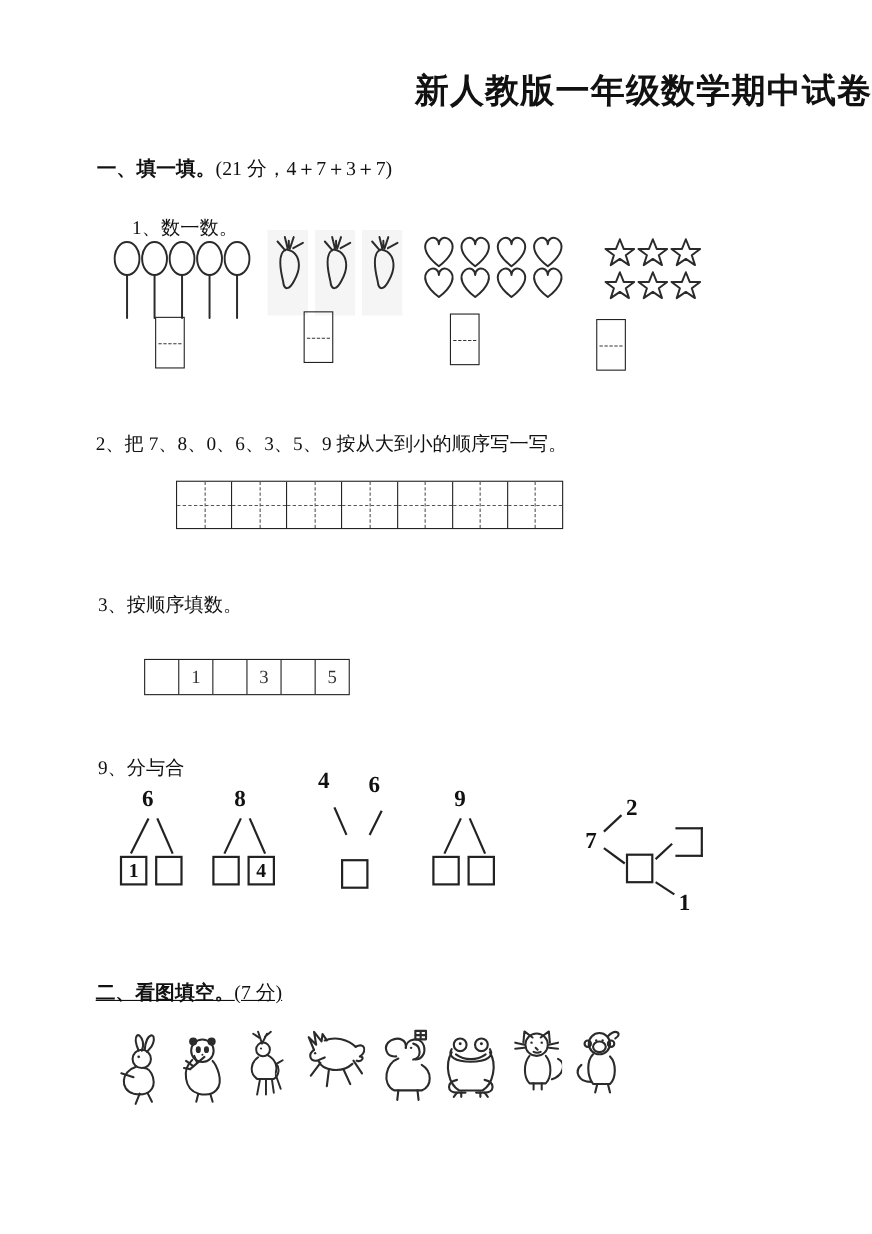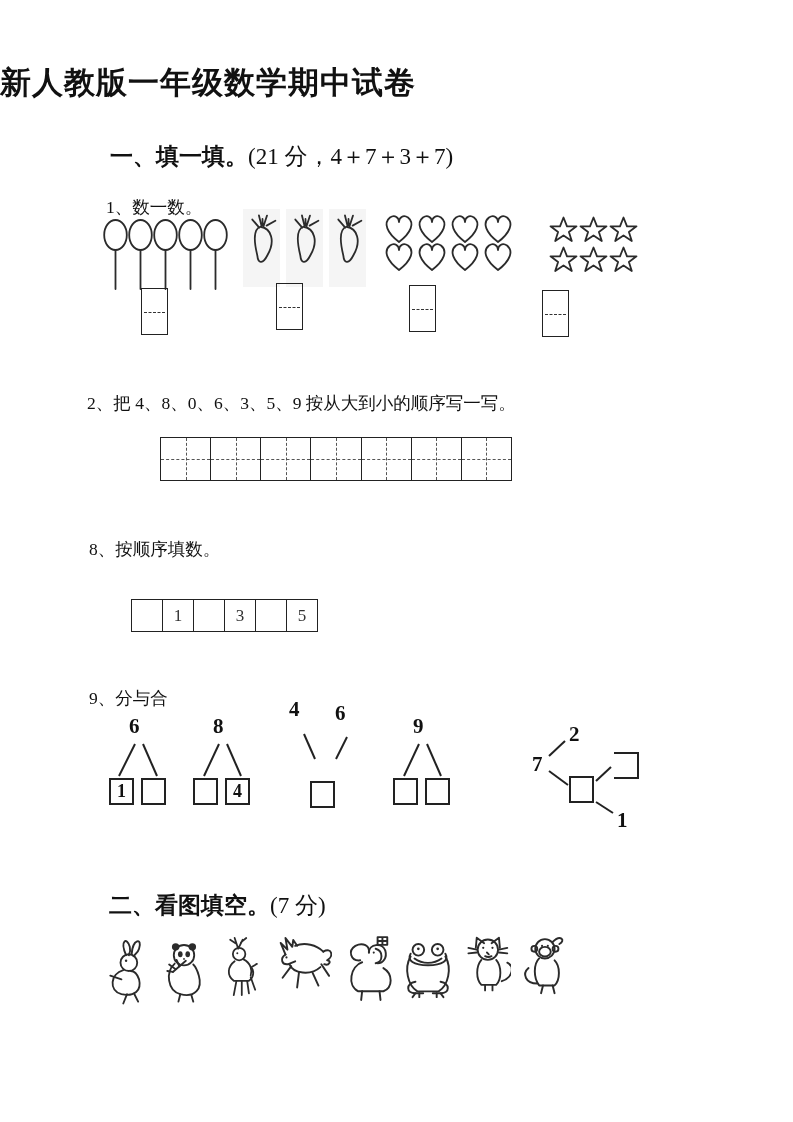--- a/index.html
+++ b/index.html
@@ -1,24 +1,24 @@
 <!DOCTYPE html>
 <html><head>
 <meta charset="utf-8">
 <style>
   html,body{margin:0;padding:0;background:#fff;}
   .page{position:relative;width:793px;height:1122px;background:#fff;overflow:hidden;
         font-family:"Liberation Serif","DejaVu Serif",serif;color:#111;}
-  .title{position:absolute;top:62px;left:0;right:0;text-align:left;
+  .title{position:absolute;top:62px;left:0;right:0;text-align:right;
          font-size:31px;font-weight:bold;letter-spacing:1px;}
   .stuline{position:absolute;left:203px;top:120px;font-size:17px;font-style:italic;
            font-weight:600;white-space:nowrap;}
   .bl{display:inline-block;border-bottom:1.4px solid #111;height:14px;vertical-align:-3px;}
   .bl.s{width:30px;} .bl.l{width:150px;} .bl.m{width:56px;}
-  .h1{position:absolute;font-size:23px;white-space:nowrap;margin-left:22px;}
+  .h1{position:absolute;font-size:18px;white-space:nowrap;}
   .h1 b{font-weight:bold;}
   .h1 .note{font-weight:normal;}
   .qlabel{position:absolute;font-size:17.5px;white-space:nowrap;}
   .grp{position:absolute;display:flex;align-items:flex-start;line-height:0;}
   .grp svg{flex:0 0 auto;}
   #hearts{width:134px;flex-wrap:wrap;}
   .heart{margin:0 -1px -4px 0;}
   #stars{width:94px;flex-wrap:wrap;column-gap:1px;row-gap:2px;}
   #radishes{gap:6px;}
   .ansbox{position:absolute;width:25px;height:45px;border:1.6px solid #222;}
@@ -52,21 +52,21 @@
 </head>
 <body>
 
 <div class="page">
 
   <div class="title">新人教版一年级数学期中试卷</div>
 
 
   <div class="h1" style="left:88px;top:141px;"><b>一、填一填。</b><span class="note">(21 分，4＋7＋3＋7)</span></div>
 
-  <div class="qlabel" style="left:106px;top:195px;text-align:right;">1、数一数。</div>
+  <div class="qlabel" style="left:120px;top:195px;text-align:right;">1、数一数。</div>
 
   <div class="grp" id="balloons" style="left:103px;top:219px;">
       <svg class="balloonsvg" width="25" height="72" viewBox="0 0 25 72">
         <g class="ink1">
           <ellipse cx="12.5" cy="16" rx="11.3" ry="15"></ellipse>
           <line x1="12.5" y1="31" x2="12.5" y2="70"></line>
         </g>
       </svg>
       <svg class="balloonsvg" width="25" height="72" viewBox="0 0 25 72">
         <g class="ink1">
@@ -161,32 +161,32 @@
       <svg width="29" height="28" viewBox="0 0 29 28">
         <path class="ink1" d="M14.5 1.5 L18 10.3 L27.5 10.3 L19.9 16 L22.8 25 L14.5 19.4 L6.2 25 L9.1 16 L1.5 10.3 L11 10.3 Z"></path>
       </svg>
     </div>
 
   <div class="ansbox" style="left:141px;top:288px;"></div>
   <div class="ansbox" style="left:276px;top:283px;"></div>
   <div class="ansbox" style="left:409px;top:285px;"></div>
   <div class="ansbox" style="left:542px;top:290px;"></div>
 
-  <div class="qlabel" style="left:87px;top:391px;">2、把 4、8、0、6、3、5、9 按从大到小的顺序写一写。</div>
+  <div class="qlabel" style="left:87px;top:391px;">2、把 7、8、0、6、3、5、9 按从大到小的顺序写一写。</div>
   <div class="wgrid">
       <div class="q2cell"></div>
       <div class="q2cell"></div>
       <div class="q2cell"></div>
       <div class="q2cell"></div>
       <div class="q2cell"></div>
       <div class="q2cell"></div>
       <div class="q2cell"></div>
     </div>
 
-  <div class="qlabel" style="left:89px;top:537px;">8、按顺序填数。</div>
+  <div class="qlabel" style="left:89px;top:537px;">3、按顺序填数。</div>
   <div class="sgrid">
       <div class="q3cell"></div>
       <div class="q3cell">1</div>
       <div class="q3cell"></div>
       <div class="q3cell">3</div>
       <div class="q3cell"></div>
       <div class="q3cell">5</div>
     </div>
 
   <div class="qlabel" style="left:89px;top:686px;">9、分与合</div>
@@ -238,21 +238,21 @@
         <line x1="72" y1="71" x2="87" y2="57" stroke="#222" stroke-width="2"></line>
         <line x1="72" y1="92" x2="89" y2="103" stroke="#222" stroke-width="2"></line>
       </svg>
     <div class="bnum" style="left:8px;top:44px;">7</div>
     <div class="bnum" style="left:45px;top:14px;">2</div>
     <div class="bbox" style="left:45px;top:66px;"></div>
     <div class="bbox open-left" style="left:90px;top:42px;"></div>
     <div class="bnum" style="left:93px;top:100px;">1</div>
   </div>
 
-  <div class="h1" style="left:87px;top:890px;"><b>二、看图填空。</b><span class="note">(7 分)</span></div>
+  <div class="h1" style="left:87px;top:890px;text-decoration:underline;"><b>二、看图填空。</b><span class="note">(7 分)</span></div>
 
   <div class="animals">
       <span class="animal"><svg width="52" height="78" viewBox="0 0 56 78">
           <g class="ink">
             <path d="M27 22 C20 6 28 2 31 13 C32 17 31 20 30 22"></path>
             <path d="M33 21 C34 4 45 3 41 15 C40 19 37 21 35 23"></path>
             <circle cx="30" cy="30" r="9"></circle>
             <circle class="fillink" cx="27" cy="28" r="1.3"></circle>
             <path d="M24 38 C10 42 8 60 22 64 C36 67 44 60 41 48 C39 42 36 39 32 39"></path>
             <path d="M22 48 L10 44"></path>

